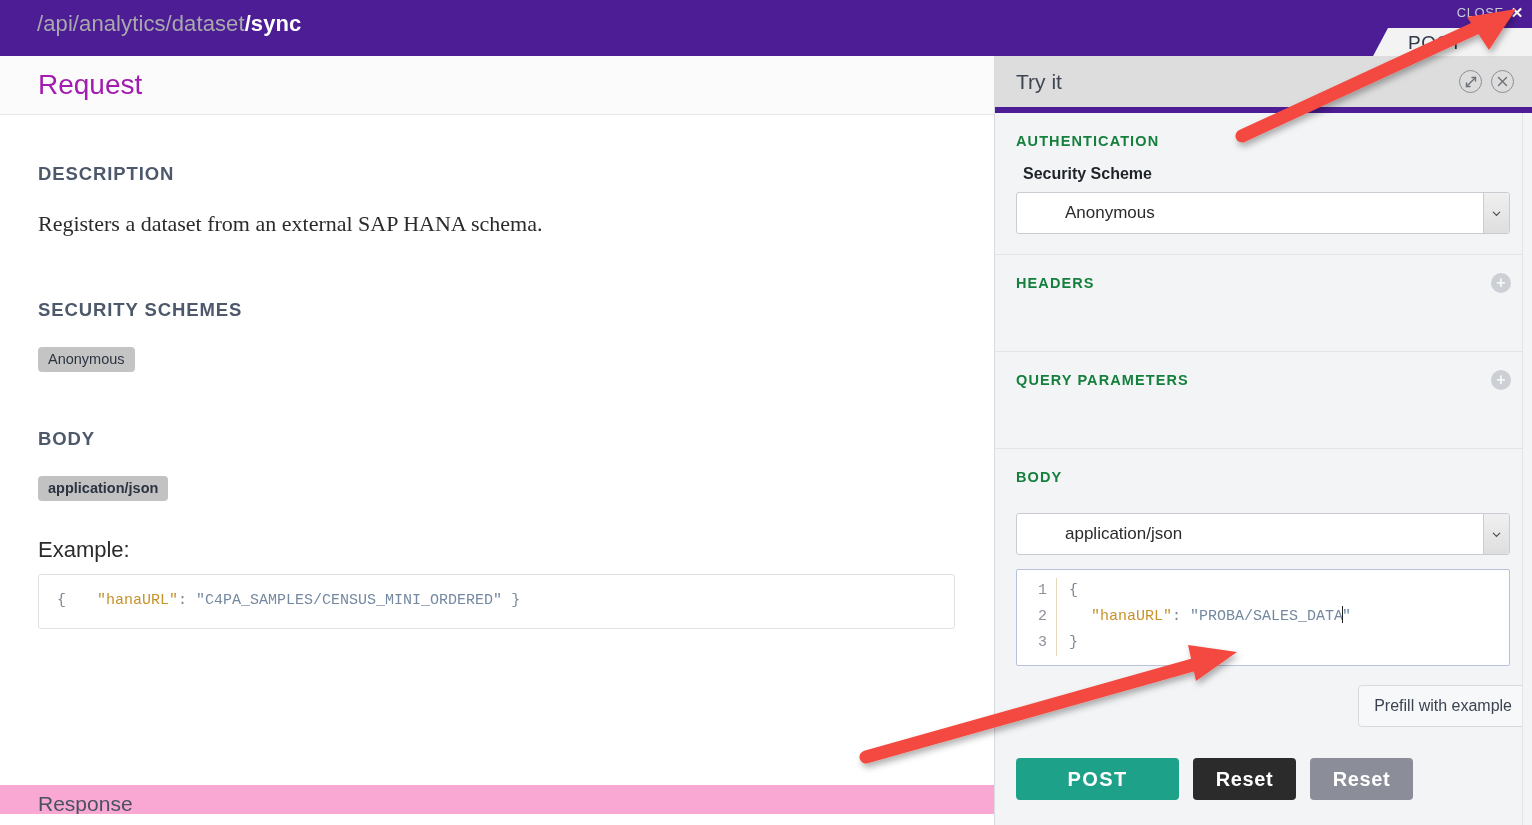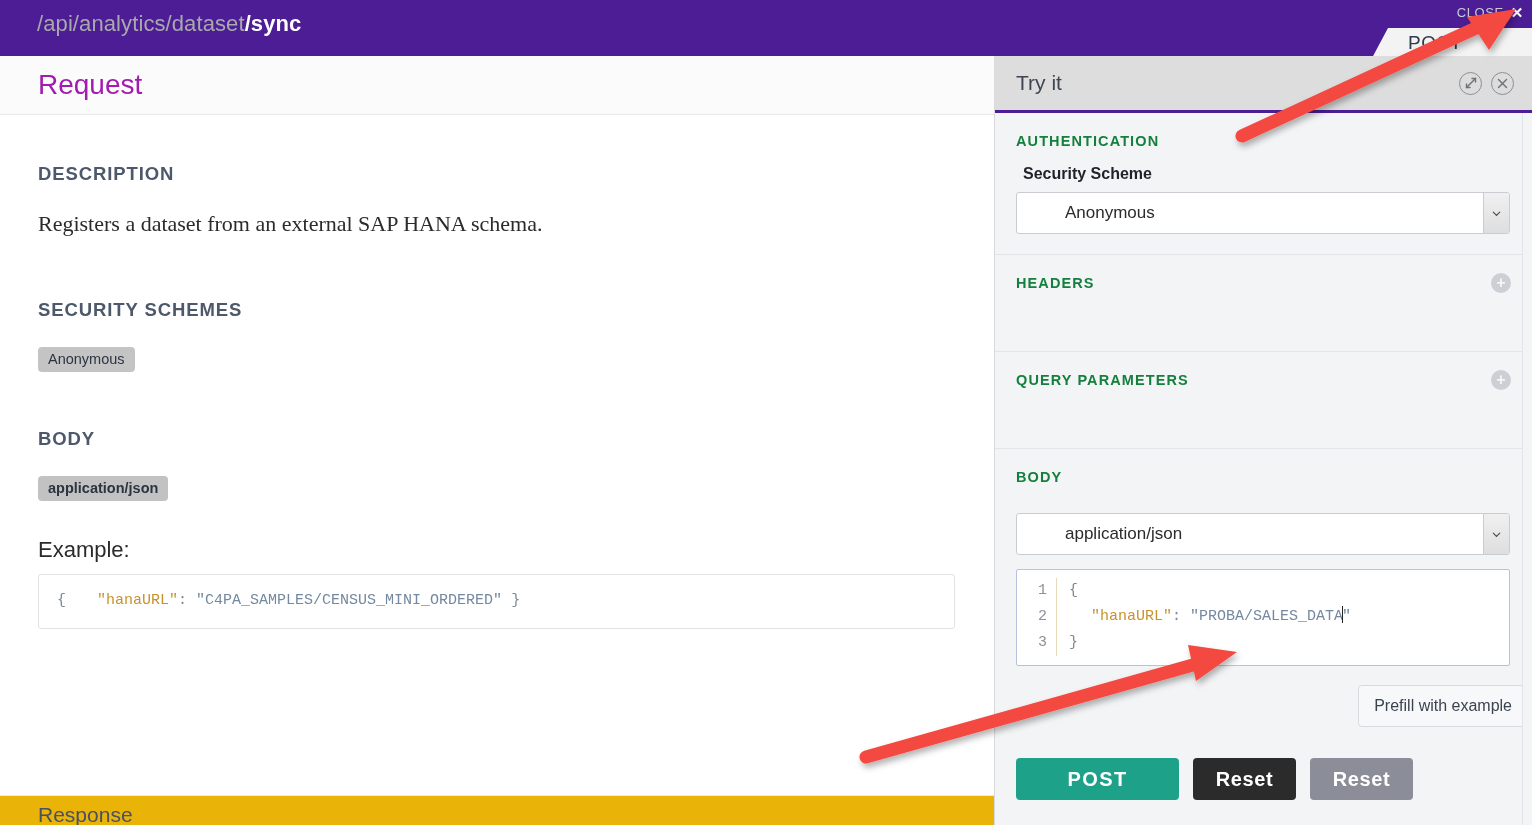--- a/index.html
+++ b/index.html
@@ -92,37 +92,37 @@
     background: #fbfbfb; color: #2c7fd4;
     font-size: 18px; font-weight: bold;
     padding: 12px 18px; cursor: pointer;
   }
 
   .left-bottom-div {
     position: absolute; left: 0; bottom: 29px; width: 994px; height: 1px;
     background: #ececee;
   }
   .left-bottom-band {
-    position: absolute; left: 0; bottom: 0; width: 994px; height: 29px;
-    background: #eab308;
+    position: absolute; left: 0; bottom: 11px; width: 994px; height: 29px;
+    background: #f9a8d4;
   }
   .left-bottom-band .resp {
     position: absolute; left: 38px; top: 7px;
     font-size: 21px; color: #4a5160;
     height: 22px; overflow: hidden;
   }
 
   
   .rightpane {
     position: absolute; left: 994px; top: 56px; width: 538px; height: 769px;
     background: #f2f4f6; border-left: 1px solid #d9dadd;
     overflow: hidden;
   }
   .tryit-header {
-    height: 57px; background: #dddddd; border-bottom: 3px solid #4c1d95;
+    height: 57px; background: #dddddd; border-bottom: 6px solid #4c1d95;
     display: flex; align-items: center; padding: 0 18px 0 21px;
   }
   .tryit-header .t { font-size: 21px; color: #3f4551; flex: 1; }
   .circ-btn {
     width: 23px; height: 23px; border-radius: 50%;
     border: 1.4px solid #8b8f95; color: #6e737a;
     display: flex; align-items: center; justify-content: center;
     font-size: 12px; margin-left: 9px; cursor: pointer; background: transparent;
   }
   .circ-btn svg { display: block; }

